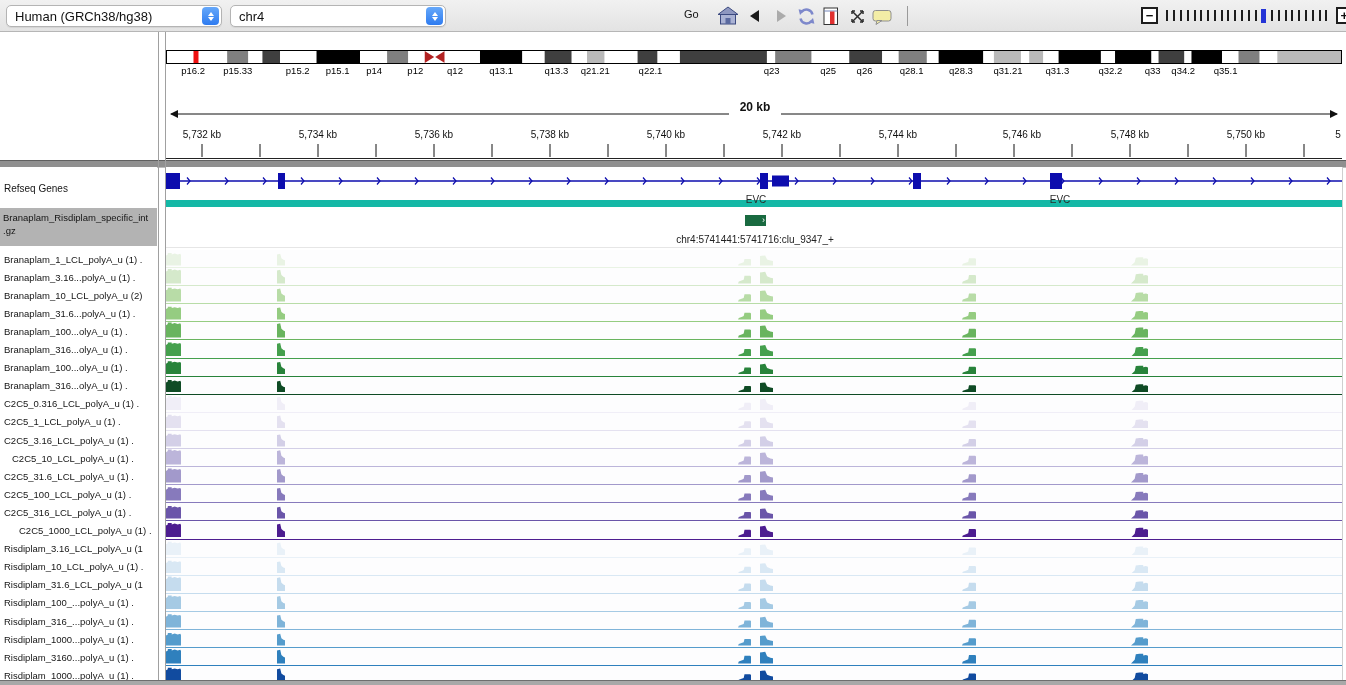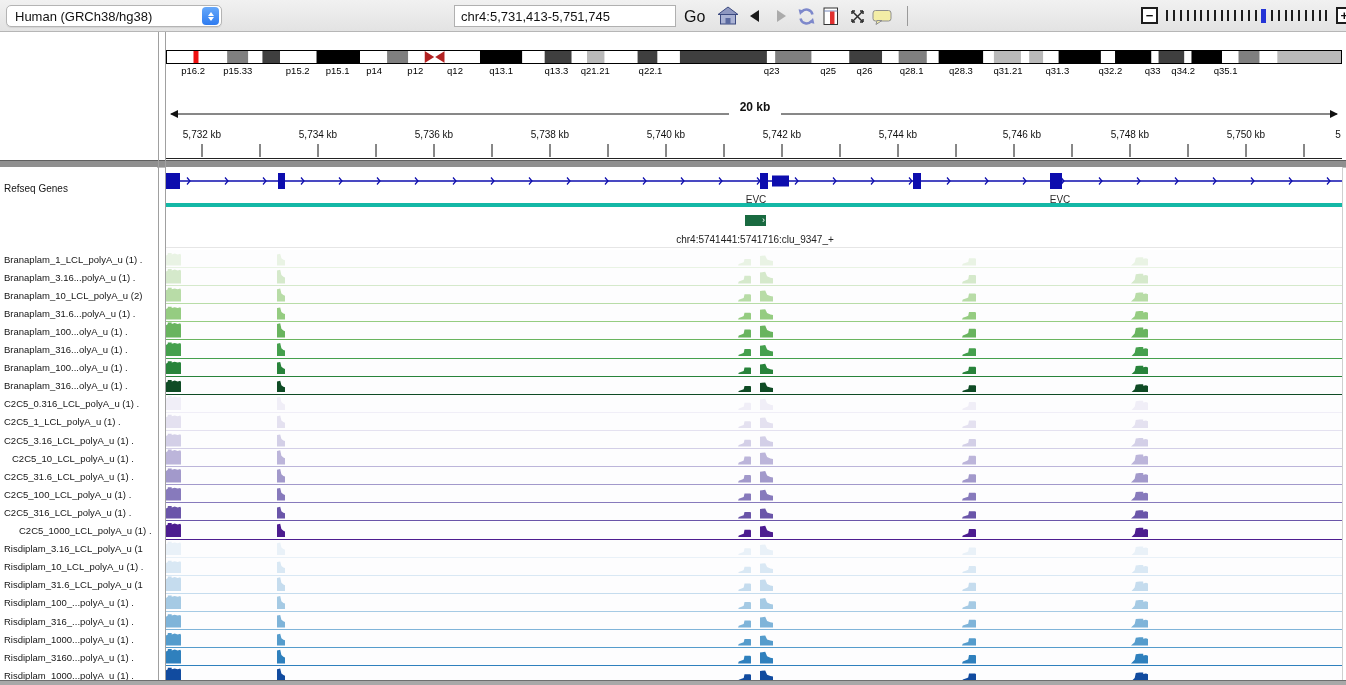--- a/index.html
+++ b/index.html
@@ -11,21 +11,21 @@
   .mac-select{position:absolute;top:5px;height:22px;background:#fff;border:1px solid #b4b4b4;
     border-radius:5px;display:flex;align-items:center;box-sizing:border-box;box-shadow:0 1px 1px rgba(0,0,0,.07);}
   .mac-select .txt{padding:0 8px;font-size:13px;color:#111;flex:1;white-space:nowrap;overflow:hidden;}
   .stepper{width:17px;height:18px;margin-right:2px;border-radius:4px;
     background:linear-gradient(#66a8fa,#2e7bf0);display:flex;flex-direction:column;align-items:center;justify-content:center;gap:1px;flex:none;}
   .tri{width:0;height:0;border-left:3.5px solid transparent;border-right:3.5px solid transparent;}
   .tri.up{border-bottom:4px solid #fff;}
   .tri.down{border-top:4px solid #fff;}
   .locus{position:absolute;top:5px;left:454px;width:222px;height:22px;background:#fff;border:1px solid #b0b0b0;
     font-size:13px;color:#111;padding:0 6px;box-sizing:border-box;font-family:"Liberation Sans",sans-serif;}
-  .golabel{position:absolute;top:8px;left:684px;font-size:16px;color:#111;cursor:default;}
+  .golabel{position:absolute;top:8px;left:684px;font-size:11px;color:#111;cursor:default;}
   .tbicon{position:absolute;top:4px;height:24px;display:flex;align-items:center;justify-content:center;}
   .navtri{width:0;height:0;}
   .sep{position:absolute;top:6px;width:1px;height:20px;background:#9a9a9a;}
   .zoomctl{position:absolute;top:7px;left:1141px;display:flex;align-items:center;}
   .zbox{width:17px;height:17px;border:2px solid #1d1d1d;background:#fff;box-sizing:border-box;
     display:flex;align-items:center;justify-content:center;font-size:13px;font-weight:bold;color:#111;line-height:1;}
   .zticks{display:flex;align-items:center;margin:0 6px;}
   .ztick{width:2px;height:11px;background:#1d1d1d;margin:0 2.4px;}
   .ztick.active{width:5px;height:14px;background:#2434d6;}
 
@@ -44,21 +44,21 @@
   
   .vline{position:absolute;top:32px;height:648px;width:1px;background:#a0a0a0;}
   .sidebar{position:absolute;left:0;top:167px;width:157px;height:513px;overflow:hidden;background:#fff;}
   .side-label{position:absolute;left:0;width:157px;padding-left:4px;box-sizing:border-box;
     font-size:9.5px;color:#151515;white-space:nowrap;overflow:hidden;cursor:default;}
   .sel-track{position:absolute;left:0;top:41px;width:157px;height:38px;background:#b3b3b3;}
   .sel-track div{font-size:9.5px;color:#151515;padding-left:3px;white-space:nowrap;overflow:hidden;line-height:13px;padding-top:3px;}
   .sel-track div+div{padding-top:0;}
 
   .main{position:absolute;left:166px;top:167px;width:1176px;height:513px;overflow:hidden;background:#fff;}
-  .gene-row{position:absolute;left:0;top:0;width:1176px;height:40px;border-bottom:4px solid #14b8a6;box-sizing:border-box;}
+  .gene-row{position:absolute;left:0;top:0;width:1176px;height:40px;border-bottom:7px solid #14b8a6;box-sizing:border-box;}
   .gene-label{position:absolute;top:27px;transform:translateX(-50%);font-size:10px;color:#2b2b2b;}
   .junc-row{position:absolute;left:0;top:40px;width:1176px;height:41px;border-bottom:1px solid #e6e6e6;box-sizing:border-box;}
   .junc-box{position:absolute;top:8px;height:11px;background:#196a40;display:flex;align-items:center;justify-content:flex-end;}
   .junc-box span{color:#fff;font-size:9px;line-height:1;padding-right:1px;}
   .junc-label{position:absolute;top:27px;transform:translateX(-50%);font-size:10px;color:#222;white-space:nowrap;}
   .cov{position:absolute;left:0;top:83px;width:1176px;}
   .cov-row{position:absolute;left:0;width:1176px;box-sizing:border-box;background:#fdfdfe;overflow:hidden;}
   .right-border{position:absolute;left:1342px;top:167px;width:1px;height:513px;background:#cfcfcf;}
   .bottombar{position:absolute;left:0;top:680px;width:1346px;height:5px;background:#a8a8a8;border-top:1px solid #6e6e6e;box-sizing:border-box;}
 </style>
@@ -68,21 +68,27 @@
 <div class="app">
 
   <div class="toolbar">
     <div class="mac-select" style="left:6px;width:216px;">
       <span class="txt">Human (GRCh38/hg38)</span>
       <span class="stepper">
           <span class="tri up"></span>
           <span class="tri down"></span>
         </span>
     </div>
-    <input class="locus" value="chr4:5,731,413-5,751,745" style="">
+    <div class="mac-select" style="left:230px;width:216px;">
+      <span class="txt">chr4</span>
+      <span class="stepper">
+          <span class="tri up"></span>
+          <span class="tri down"></span>
+        </span>
+    </div>
     <span class="golabel">Go</span>
 
     <span class="tbicon" style="left:715px;width:26px;">
       <svg width="22" height="20" viewBox="0 0 22 20">
         <polygon points="11,1 21,8.5 1,8.5" fill="#8e97c0" stroke="#3c4a80"></polygon>
         <rect x="3.5" y="8.5" width="15" height="9.5" fill="#aab2d4" stroke="#3c4a80"></rect>
         <rect x="8.5" y="12" width="5" height="6" fill="#5b6aa0"></rect>
       </svg>
     </span>
     <span class="tbicon" style="left:746px;width:16px;">
@@ -277,20 +283,24 @@
       <div class="ruler-lab" style="left: 898px;">5,744 kb</div>
       <div class="ruler-lab" style="left: 1014px; margin-left: 8px;">5,746 kb</div>
       <div class="ruler-lab" style="left: 1130px;">5,748 kb</div>
       <div class="ruler-lab" style="left: 1246px;">5,750 kb</div>
       <div class="ruler-lab" style="left: 1338px;">5</div>
     </div>
   <div class="hdivider"></div>
 
   <div class="sidebar" id="sidebar">
     <div class="side-label" style="top:16px;font-size:10px;">Refseq Genes</div>
+    <div class="sel-track">
+      <div>Branaplam_Risdiplam_specific_int</div>
+      <div>.gz</div>
+    </div>
   <div class="side-label" style="top: 86.5px;">Branaplam_1_LCL_polyA_u (1) .</div>
       <div class="side-label" style="top: 104.6px;">Branaplam_3.16...polyA_u (1) .</div>
       <div class="side-label" style="top: 122.7px;">Branaplam_10_LCL_polyA_u (2)</div>
       <div class="side-label" style="top: 140.8px;">Branaplam_31.6...polyA_u (1) .</div>
       <div class="side-label" style="top: 158.9px;">Branaplam_100...olyA_u (1) .</div>
       <div class="side-label" style="top: 177px;">Branaplam_316...olyA_u (1) .</div>
       <div class="side-label" style="top: 195.1px;">Branaplam_100...olyA_u (1) .</div>
       <div class="side-label" style="top: 213.2px;">Branaplam_316...olyA_u (1) .</div>
       <div class="side-label" style="top: 231.3px;">C2C5_0.316_LCL_polyA_u (1) .</div>
       <div class="side-label" style="top: 249.4px;">C2C5_1_LCL_polyA_u (1) .</div>

